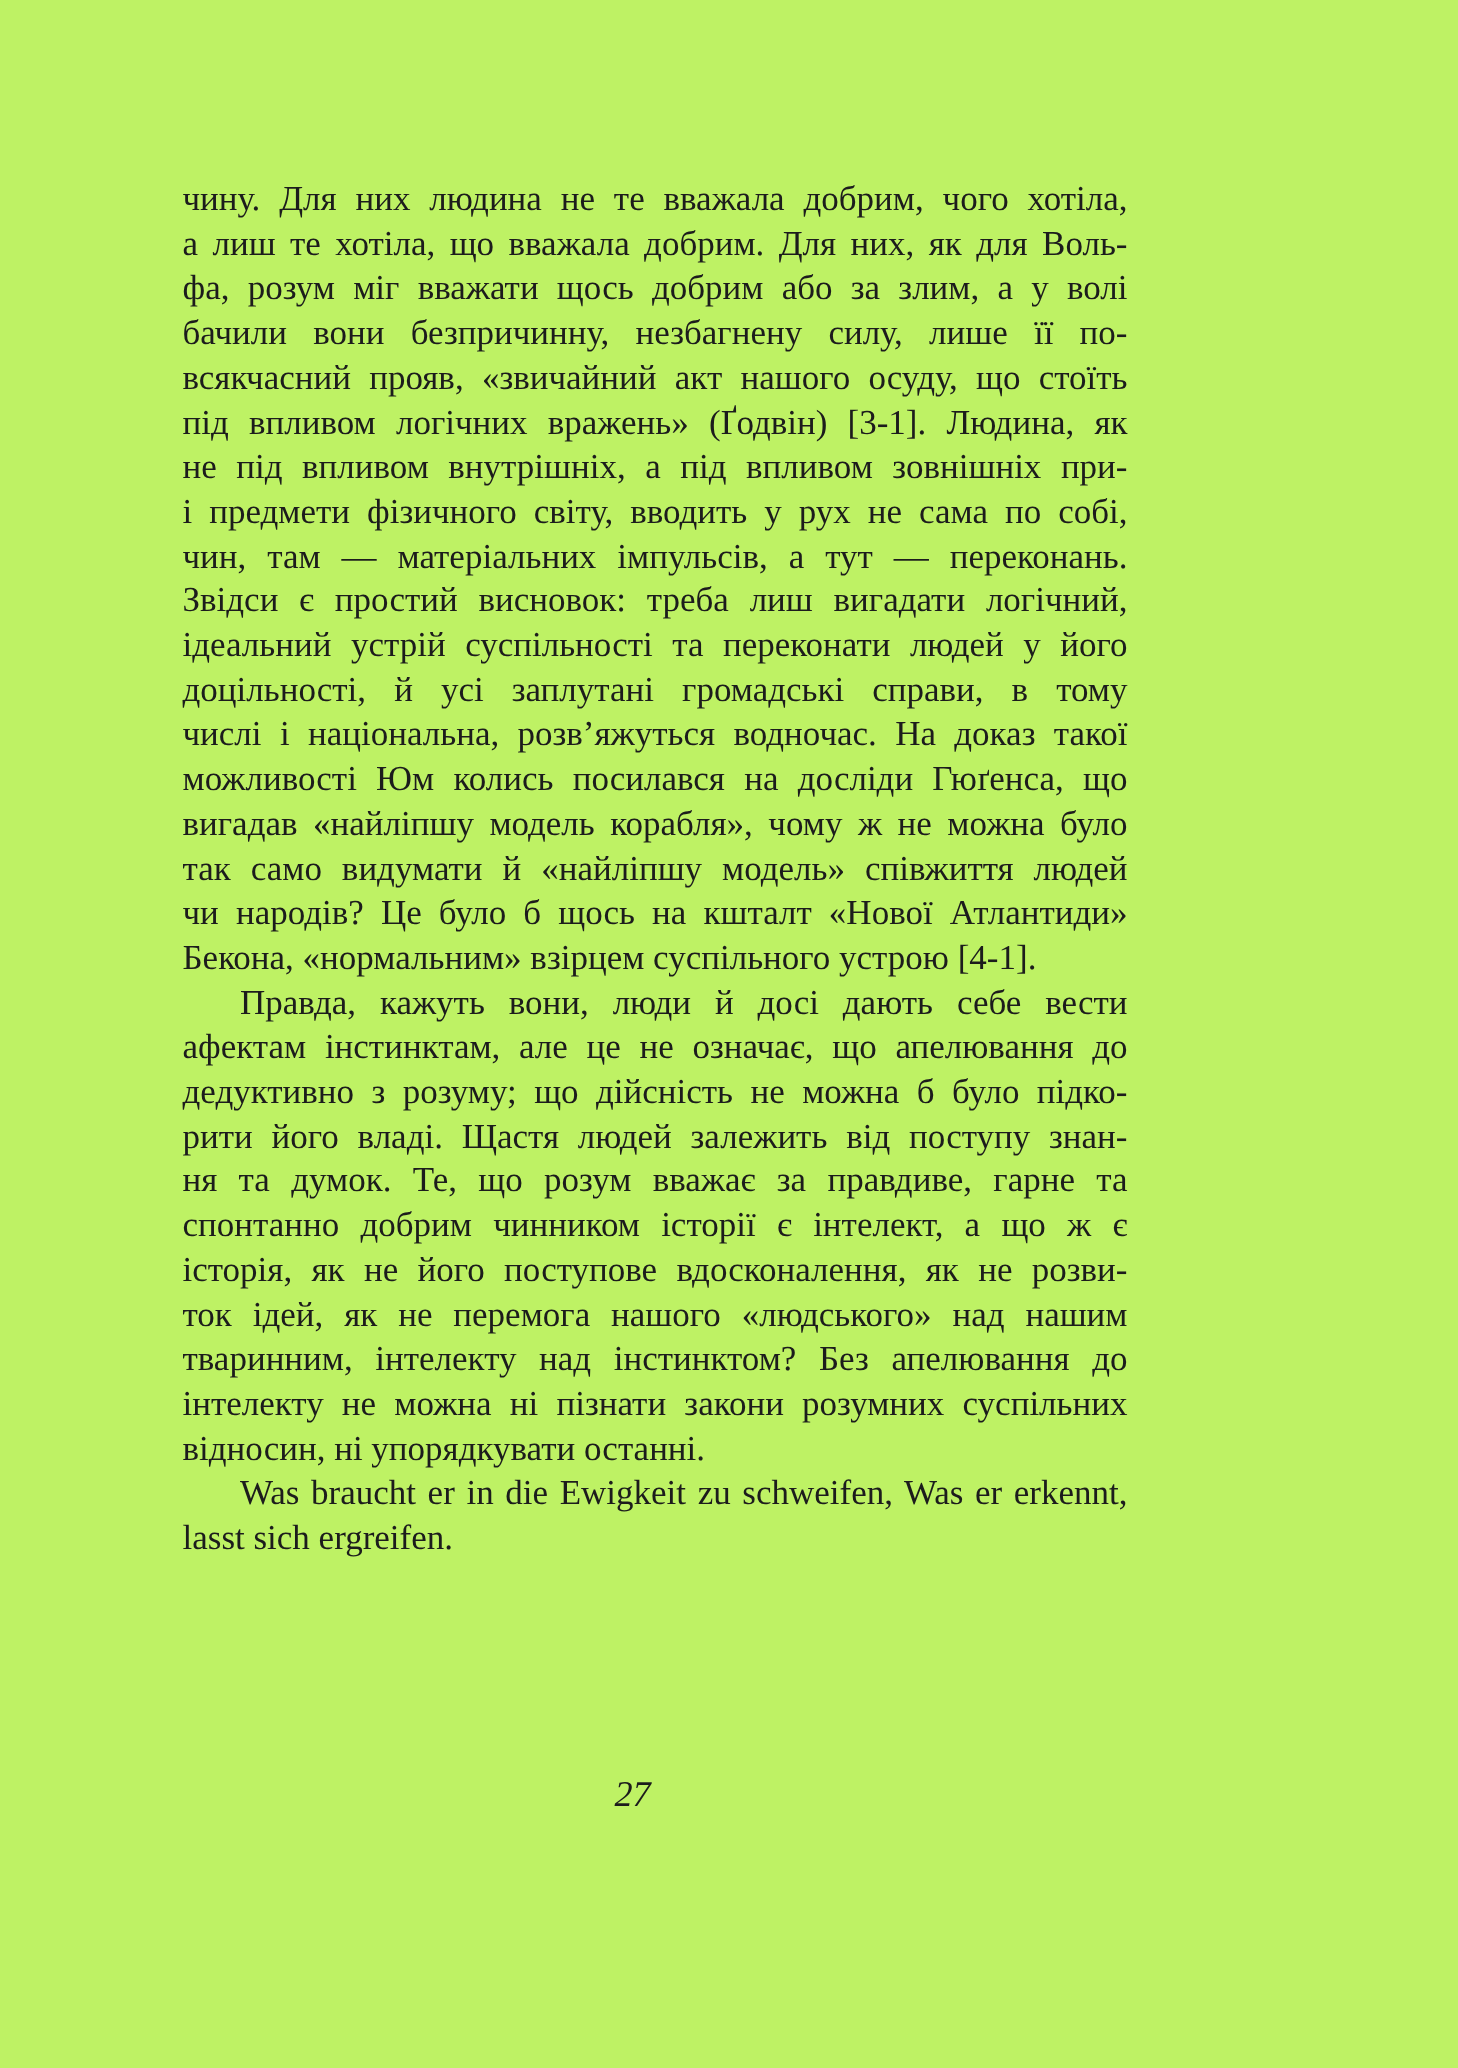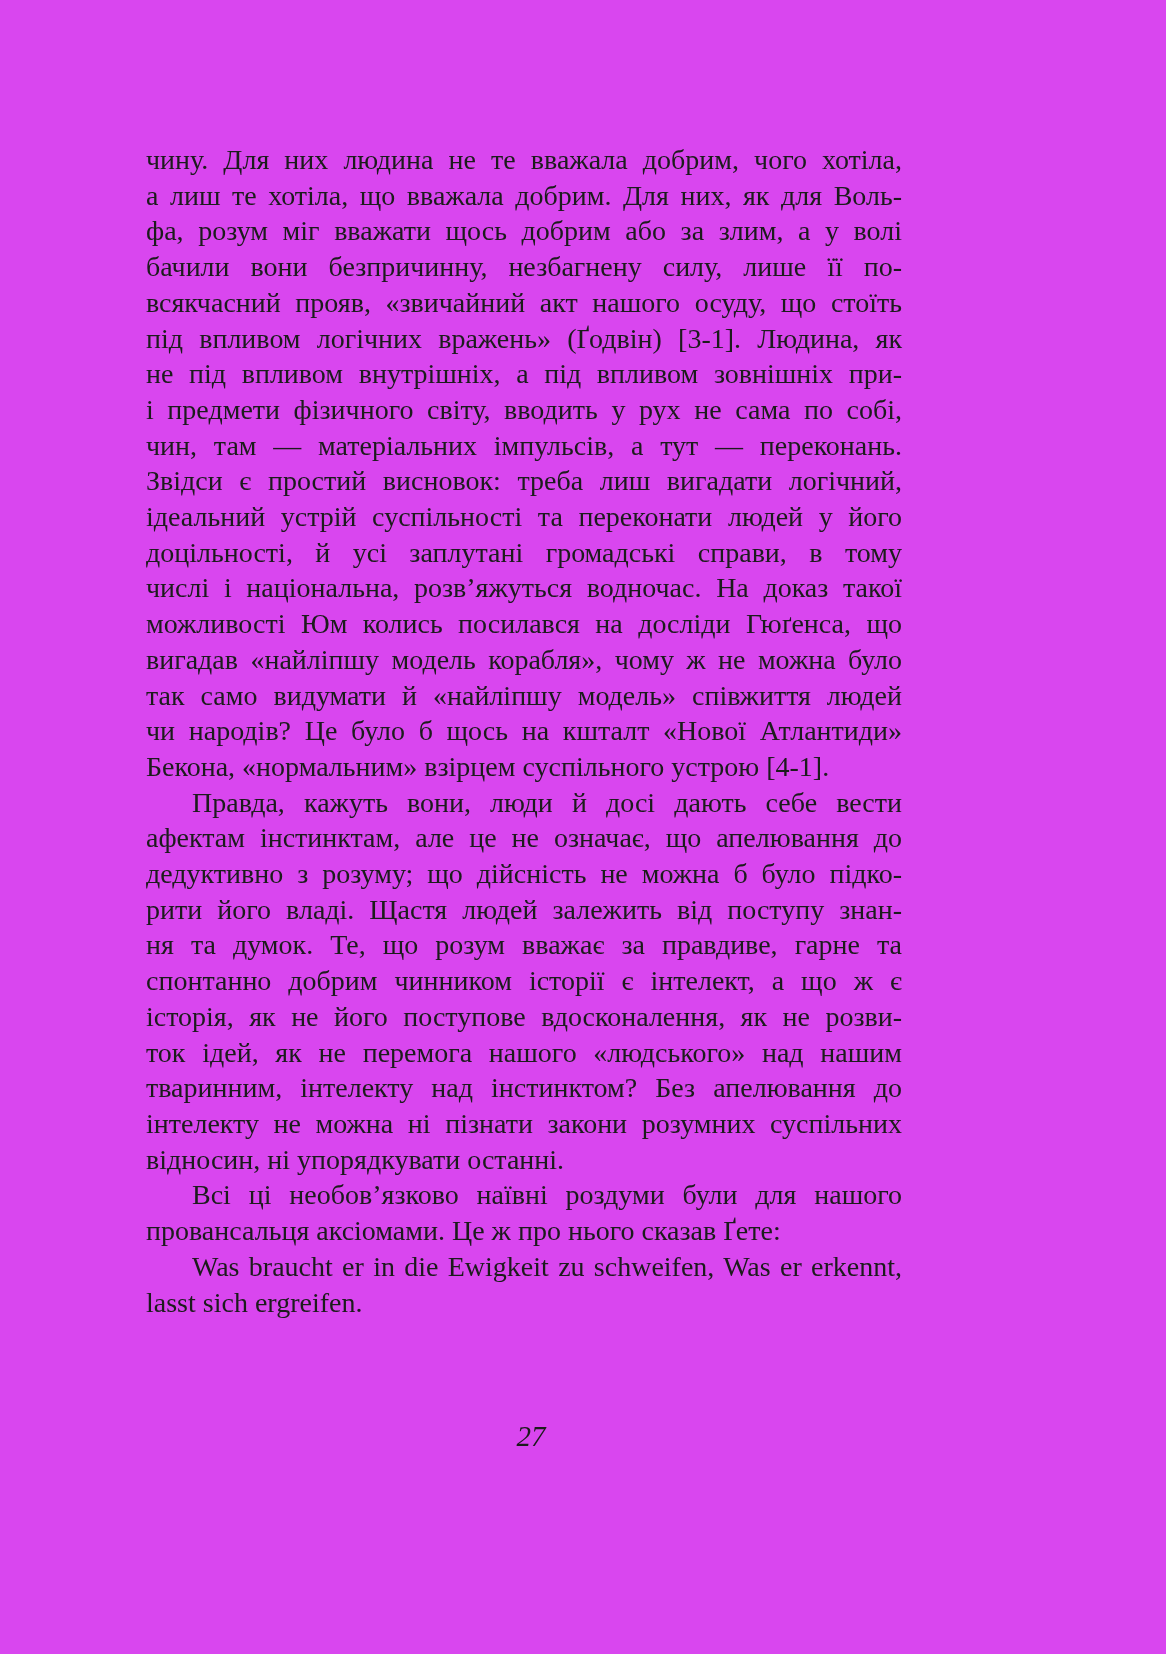--- a/index.html
+++ b/index.html
@@ -4,21 +4,21 @@
 <style>
   html, body {
     margin: 0;
     padding: 0;
     background: #ffffff;
   }
   .page {
     position: relative;
     width: 1166px;
     height: 1654px;
-    background: #d946ef;
+    background: #bef264;
     font-family: "Liberation Serif", "DejaVu Serif", serif;
     color: #1c1c1c;
     overflow: hidden;
   }
   .text-block {
     position: absolute;
     left: 146px;
     top: 142px;
     width: 756px;
     font-size: 28px;
@@ -34,21 +34,21 @@
     white-space: normal;
   }
   .line.last {
     text-align-last: left;
   }
   .paragraph.indent .line:first-child {
     text-indent: 46px;
   }
   .page-number {
     position: absolute;
-    left: 153px;
+    left: 128px;
     top: 1420px;
     width: 756px;
     text-align: center;
     font-style: italic;
     font-size: 29px;
     color: #1c1c1c;
   }
 </style>
 </head>
 <body>
@@ -82,22 +82,18 @@
         <div class="line">рити його владі. Щастя людей залежить від поступу знан-</div>
         <div class="line">ня та думок. Те, що розум вважає за правдиве, гарне та</div>
         <div class="line">спонтанно добрим чинником історії є інтелект, а що ж є</div>
         <div class="line">історія, як не його поступове вдосконалення, як не розви-</div>
         <div class="line">ток ідей, як не перемога нашого «людського» над нашим</div>
         <div class="line">тваринним, інтелекту над інстинктом? Без апелювання до</div>
         <div class="line">інтелекту не можна ні пізнати закони розумних суспільних</div>
         <div class="line last">відносин, ні упорядкувати останні.</div>
       </div>
       <div class="paragraph indent">
-        <div class="line">Всі ці необов’язково наївні роздуми були для нашого</div>
-        <div class="line last">провансальця аксіомами. Це ж про нього сказав Ґете:</div>
-      </div>
-      <div class="paragraph indent">
         <div class="line">Was braucht er in die Ewigkeit zu schweifen, Was er erkennt,</div>
         <div class="line last">lasst sich ergreifen.</div>
       </div>
     </div>
   <div class="page-number">27</div>
 </div>
 
 </body></html>

